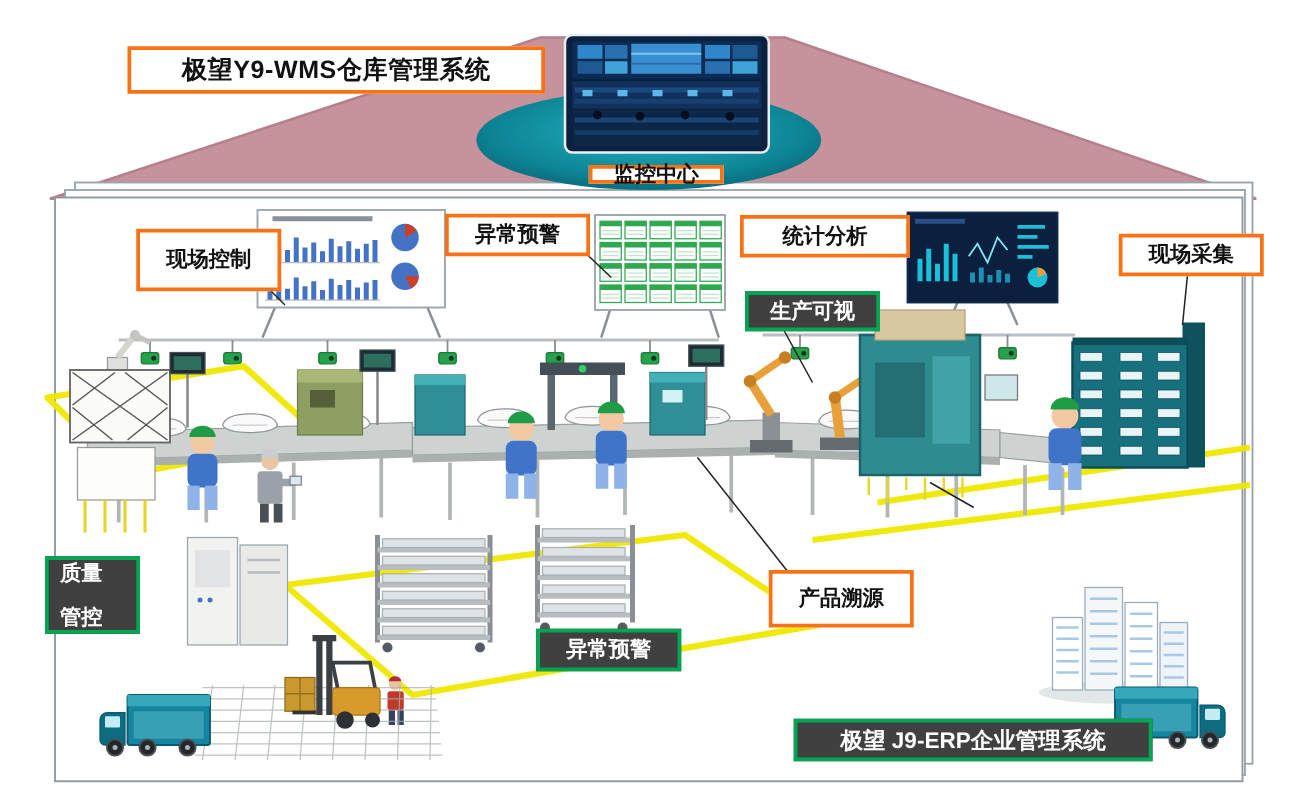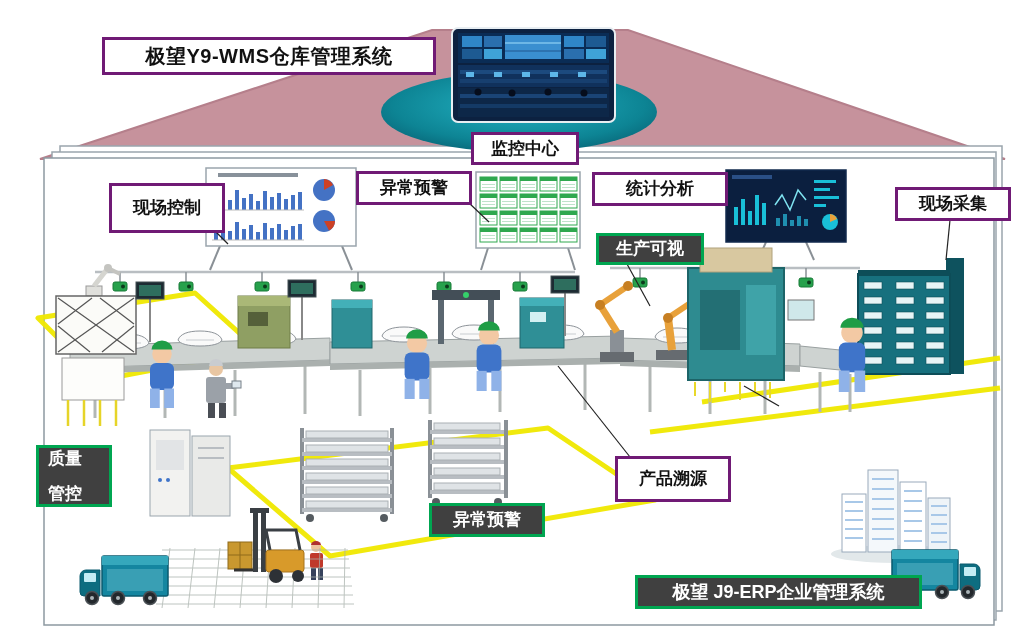--- a/index.html
+++ b/index.html
@@ -1,19 +1,19 @@
 <!DOCTYPE html>
 <html><head>
 <meta charset="utf-8">
 <style>
   html,body{margin:0;padding:0;background:#fff;}
   .stage{position:relative;width:1035px;height:632px;overflow:hidden;background:#fff;
          font-family:"Liberation Sans",sans-serif;}
   .stage svg{position:absolute;left:0;top:0;}
-  .lbl{position:absolute;background:#fff;border:3px solid #701a75;color:#111;
+  .lbl{position:absolute;background:#fff;border:3px solid #f97316;color:#111;
        font-weight:bold;font-size:17px;display:flex;align-items:center;justify-content:center;
        box-sizing:border-box;white-space:nowrap;z-index:5;line-height:1.15;}
   .lbl.fill{background:#404040;color:#fff;border-color:#00a651;}
   .lbl.big{font-size:20px;letter-spacing:0.5px;}
   .lbl.two-line{flex-direction:column;align-items:flex-start;padding-left:9px;justify-content:center;gap:15px;}
 </style>
 </head>
 <body>
 
 <div class="stage">
@@ -522,21 +522,21 @@
     <line x1="718" y1="192" x2="727" y2="198"></line>
     <line x1="627" y1="264" x2="650" y2="306"></line>
     <line x1="950" y1="220" x2="946" y2="260"></line>
     <line x1="779" y1="406" x2="744" y2="386"></line>
     <line x1="630" y1="457" x2="558" y2="366"></line>
   </g>
 </svg>
 
 <div class="lbl big" style="left:102px;top:37px;width:334px;height:38px;">极望Y9-WMS仓库管理系统</div>
 
-<div class="lbl" style="left:471px;top:132px;width:108px;height:33px;">监控中心</div>
+<div class="lbl" style="left:471px;top:132px;width:108px;height:15px;">监控中心</div>
 
 <div class="lbl" style="left:85px;top:183px;width:116px;height:50px;margin-left:24px;">现场控制</div>
 
 <div class="lbl" style="left:356px;top:171px;width:116px;height:34px;">异常预警</div>
 
 <div class="lbl" style="left:592px;top:172px;width:136px;height:34px;">统计分析</div>
 
 <div class="lbl fill" style="left:596px;top:233px;width:108px;height:32px;">生产可视</div>
 
 <div class="lbl" style="left:895px;top:187px;width:116px;height:34px;">现场采集</div>

